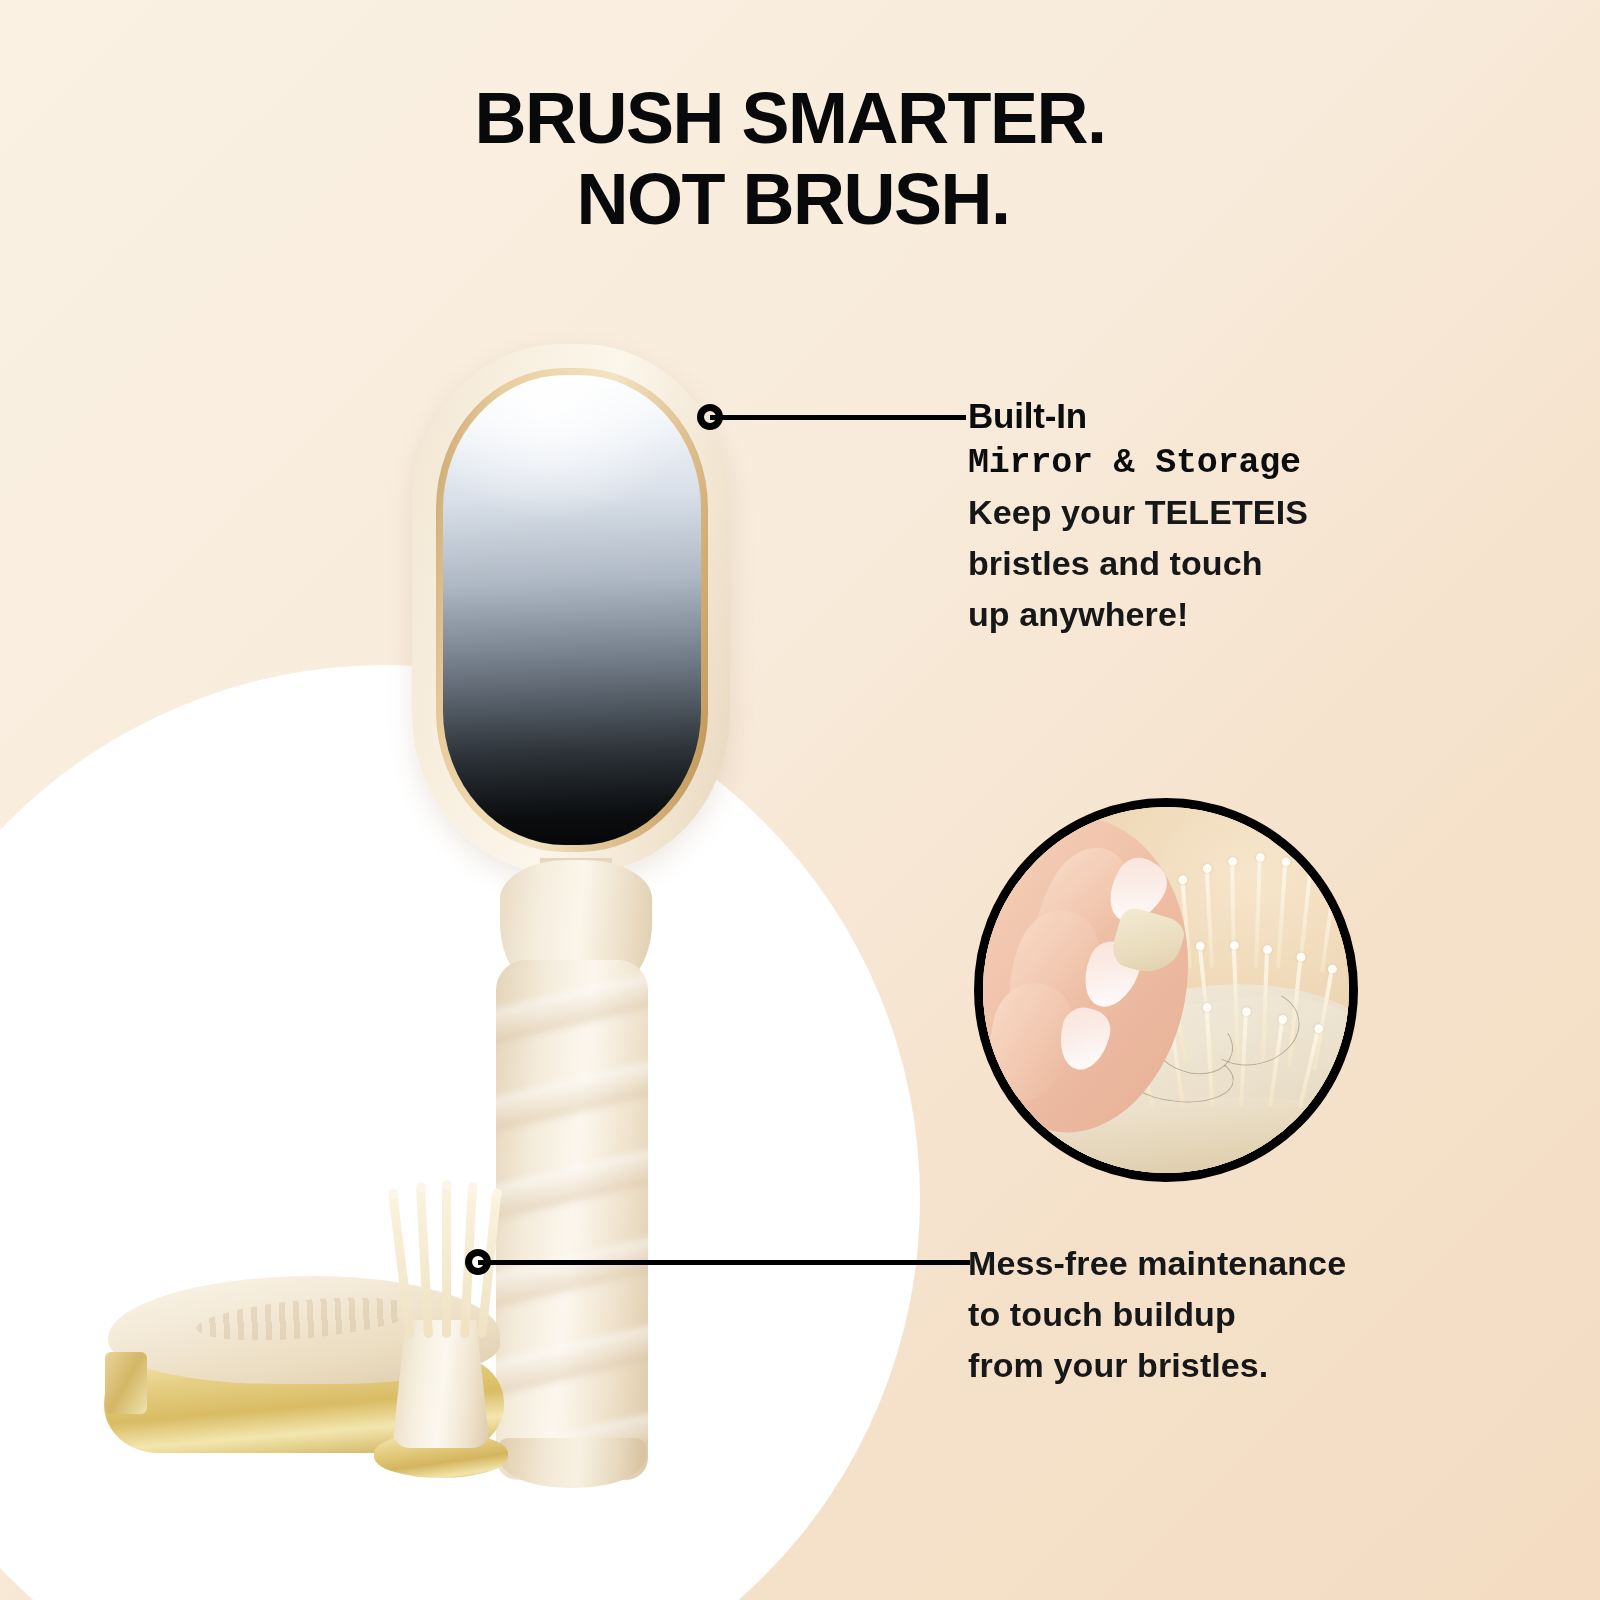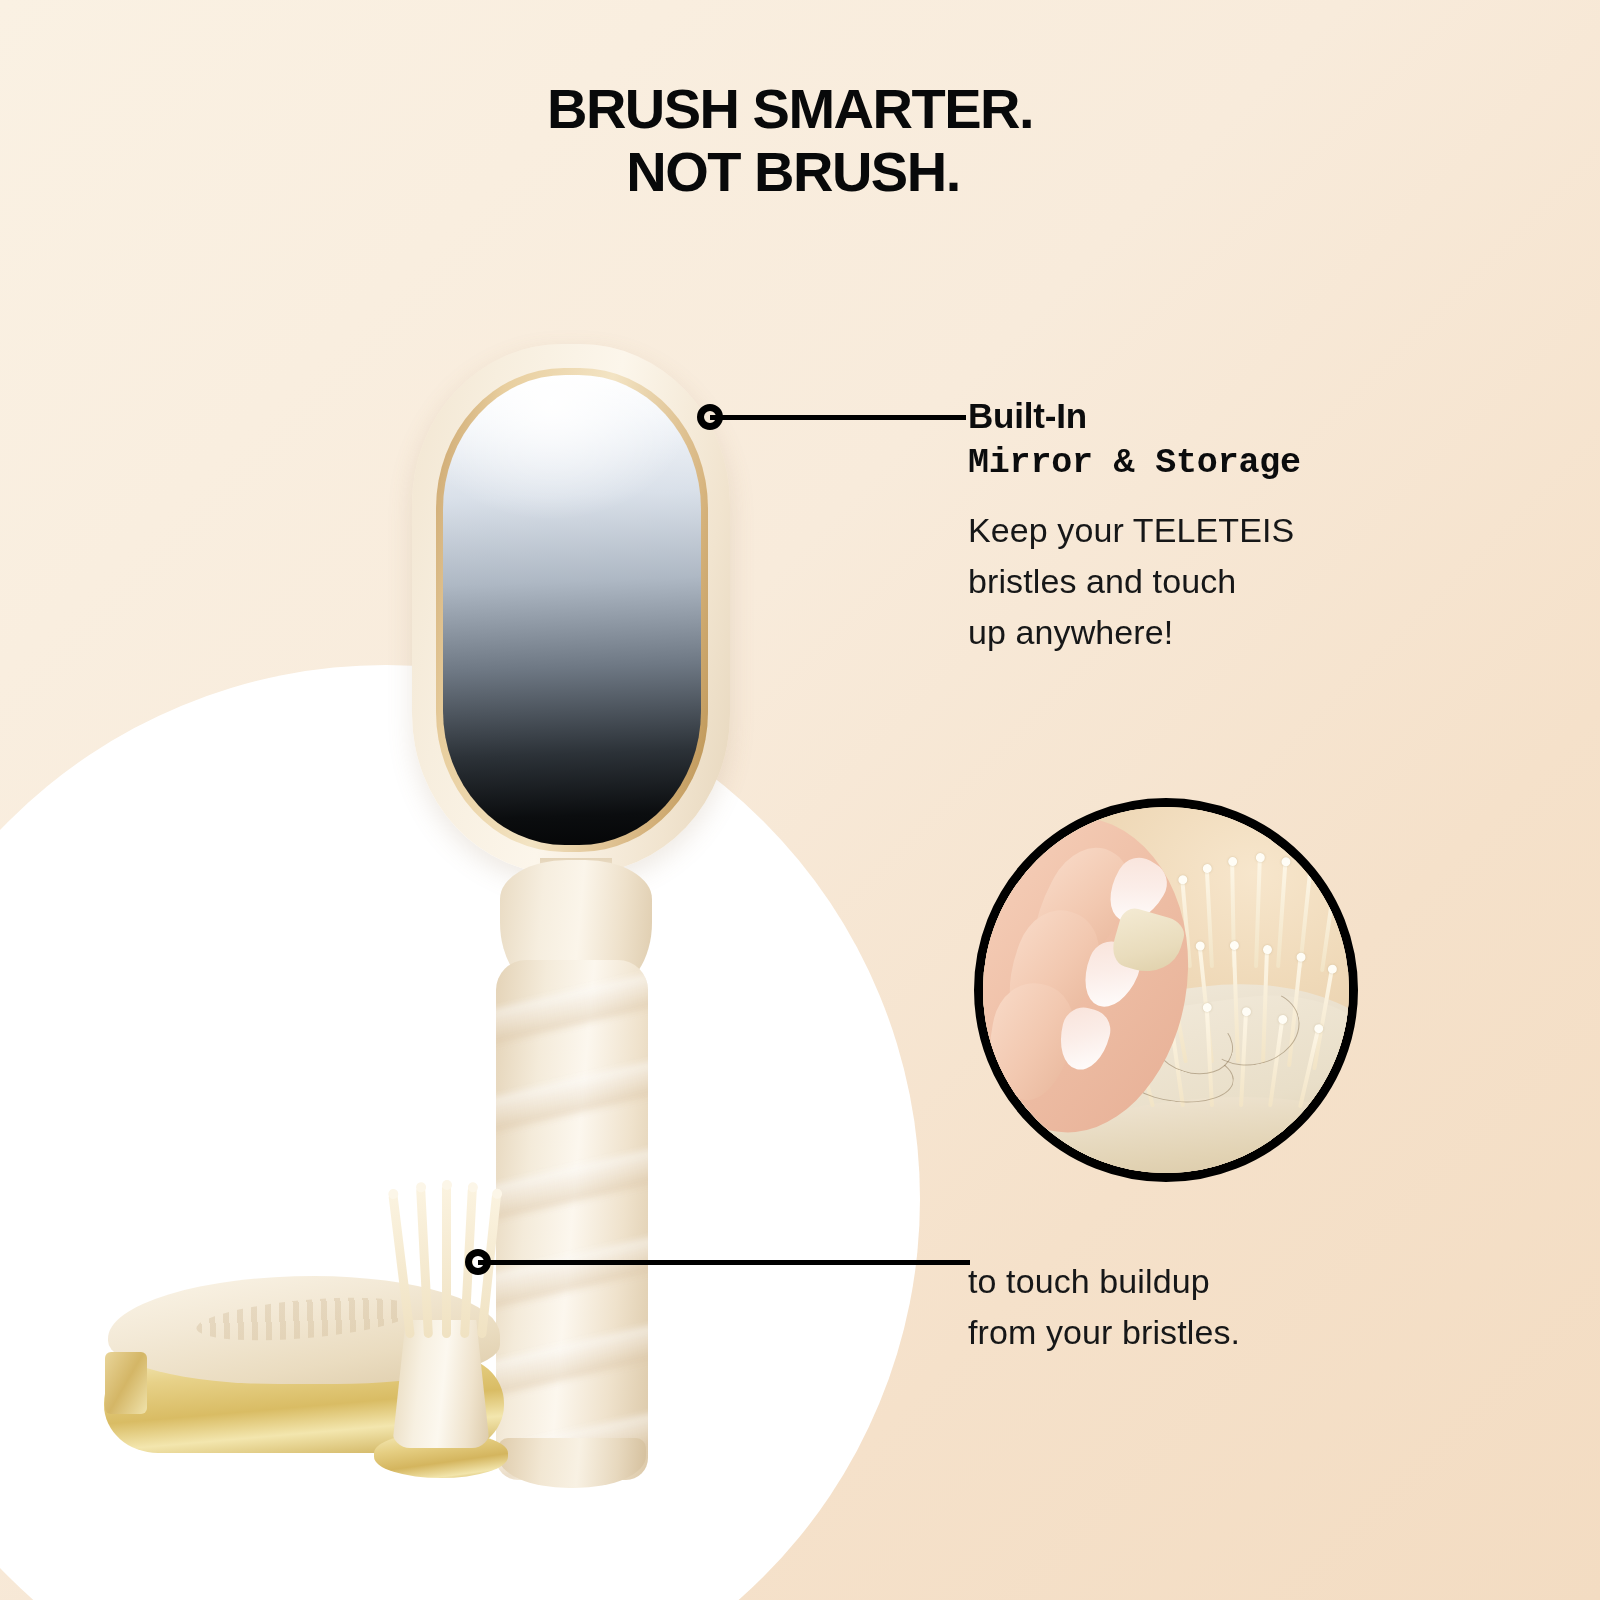--- a/index.html
+++ b/index.html
@@ -29,44 +29,43 @@
 
   
   #headline {
     position: absolute;
     left: 0;
     top: 78px;
     width: 1580px;
     text-align: center;
     color: #08090A;
     font-weight: 700;
-    font-size: 56px;
+    font-size: 72px;
     line-height: 1.12;
     letter-spacing: -1.5px;
   }
   #headline .ln { display: block; }
   #headline .ln2 { padding-left: 6px; }
 
   
   .callout { position: absolute; }
   .callout .c-title {
     color: #0B0C0D;
     font-weight: 700;
     font-size: 35px;
     line-height: 1.36;
     letter-spacing: -0.2px;
   }
   .callout .c-title .t2 { display: block; font-family: Liberation Mono, monospace; }
   .callout .c-body {
     color: #161718;
-    font-weight: 400;
+    font-weight: 700;
     font-size: 34px;
     line-height: 1.50;
     letter-spacing: 0.1px;
-    margin-top: 18px;
   }
   .callout .c-body span { display: block; }
 
   #callout-mirror { left: 968px; top: 392px; width: 470px; }
   #callout-cleaner { left: 968px; top: 1238px; width: 500px; }
 
   
   .leader { position: absolute; height: 26px; }
   .leader .lead-line {
     position: absolute;
@@ -430,18 +429,19 @@
     </div>
     <div class="c-body">
       <span>Keep your TELETEIS</span>
       <span>bristles and touch</span>
       <span>up anywhere!</span>
     </div>
   </div>
 
   <div class="callout" id="callout-cleaner">
     <div class="c-body">
+      <span>Mess-free maintenance</span>
       <span>to touch buildup</span>
       <span>from your bristles.</span>
     </div>
   </div>
 
 </div>
 
 </body></html>

